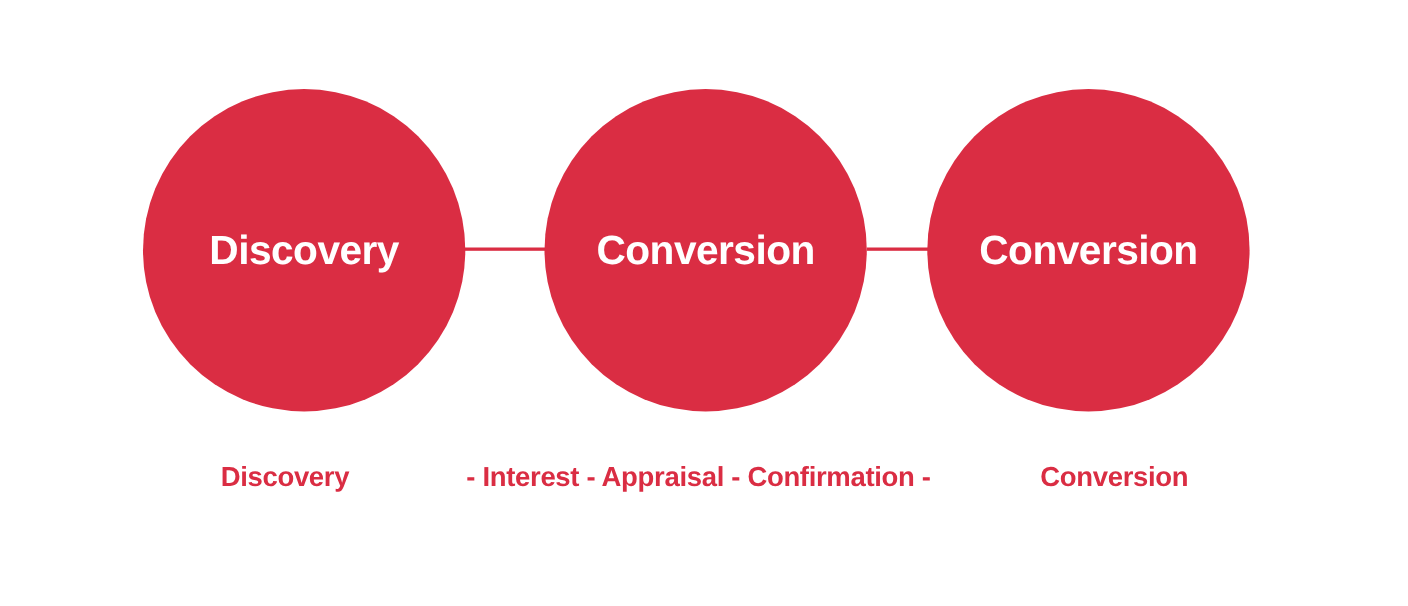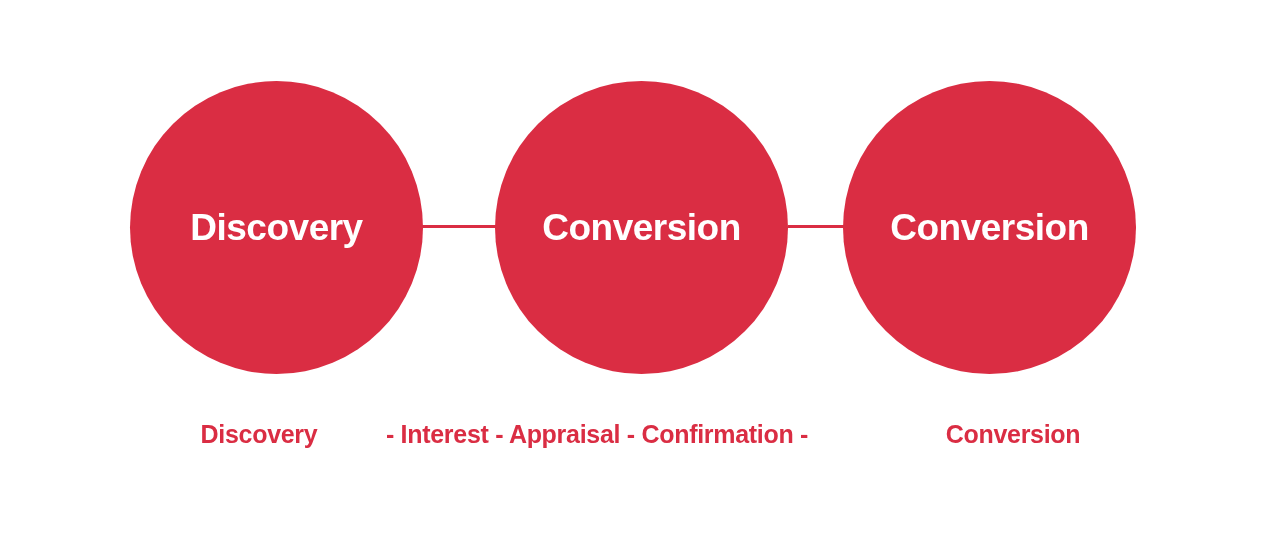--- a/index.html
+++ b/index.html
@@ -49,21 +49,21 @@
     position: absolute;
     top: 420px;
     transform: translateX(-50%);
     color: #da2d43;
     font-size: 25px;
     font-weight: 700;
     letter-spacing: -0.3px;
     white-space: nowrap;
   }
   .sub-label-1 { left: 259px; }
-  .sub-label-2 { left: 597px; text-align: center; }
+  .sub-label-2 { left: 635px; text-align: center; }
   .sub-label-3 { left: 1013px; }
 </style>
 </head>
 <body>
 
 <div class="canvas">
 
   <div class="circle circle-1">
     <span class="circle-label">Discovery</span>
   </div>

